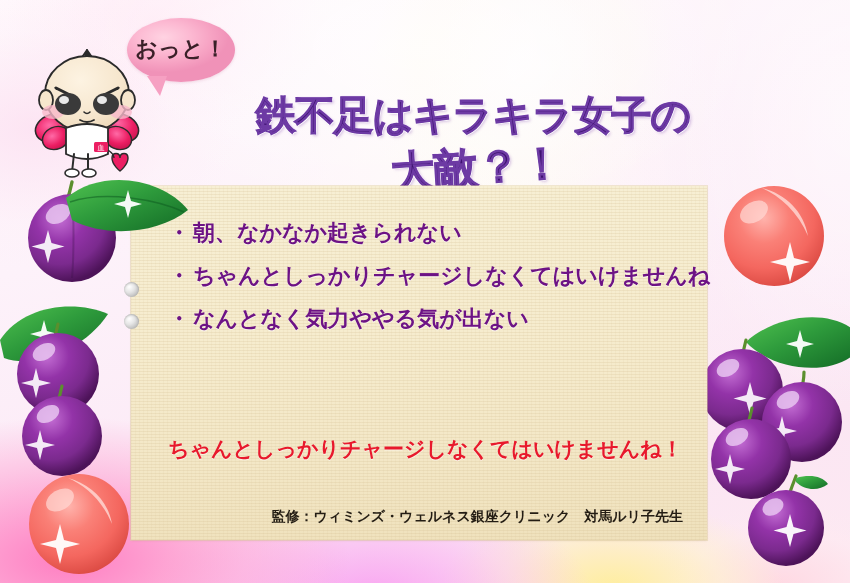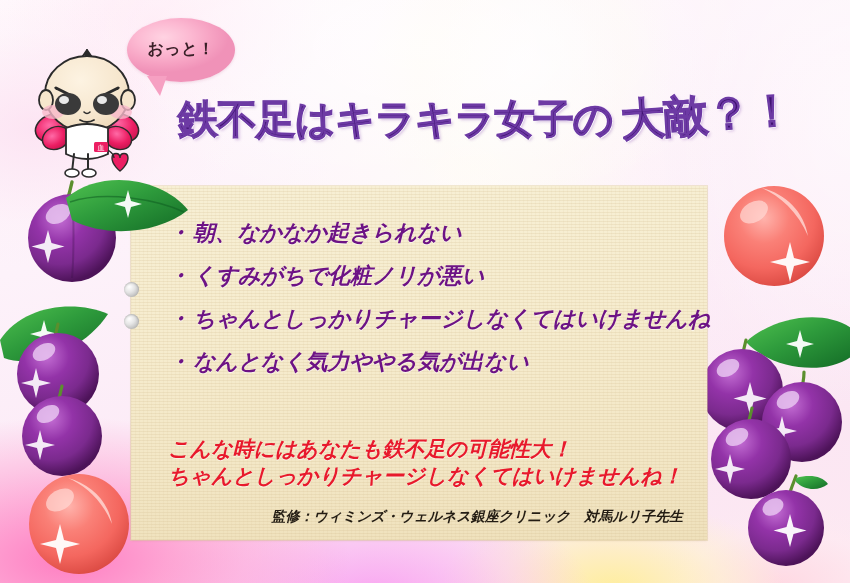--- a/index.html
+++ b/index.html
@@ -86,36 +86,37 @@
     border-left: 13px solid transparent;
     border-right: 7px solid transparent;
     border-top: 20px solid #f6a0c2;
   }
   .bubble-text {
     position: absolute;
     inset: 0;
     display: flex;
     align-items: center;
     justify-content: center;
-    font-size: 16px;
+    font-size: 22px;
     font-weight: 700;
     color: #3a2028;
     letter-spacing: 0.5px;
     padding-bottom: 2px;
   }
 
   
   .headline {
     position: absolute;
     left: 178px;
     top: 88px;
     width: 590px;
     height: 62px;
     display: flex;
     align-items: center;
+    flex-direction: column;
   }
   .headline-main, .headline-accent {
     font-weight: 900;
     color: #3f1271;
     white-space: nowrap;
     -webkit-text-stroke: 1.2px #6d3aa4;
     text-shadow:
        1px 1px 0 #ffffff,
       -1px 1px 0 #ffffff,
        1px -1px 0 #f3e6fb,
@@ -148,21 +149,20 @@
         rgba(255,255,255,0.0) 3px),
       repeating-linear-gradient(90deg,
         rgba(205,182,138,0.10) 0px,
         rgba(205,182,138,0.10) 1px,
         rgba(255,255,255,0) 1px,
         rgba(255,255,255,0) 4px),
       linear-gradient(178deg, #f7efd4 0%, #f6ecce 42%, #f3e7c6 76%, #efe1bc 100%);
     box-shadow:
       0 1px 2px rgba(150,120,70,0.12),
       0 0 0 1px rgba(226,208,165,0.45);
-    font-style: italic;
   }
   .card-hole {
     position: absolute;
     width: 15px;
     height: 15px;
     border-radius: 50%;
     background: radial-gradient(circle at 35% 32%, #ffffff 0%, #e4e4e4 40%, #b9b9b9 78%, #a3a3a3 100%);
     box-shadow: inset 0 1px 2px rgba(90,90,90,0.35);
   }
 
@@ -453,31 +453,27 @@
 
   <div class="card">
     <div class="card-hole" style="left:-7px; top:96px;"></div>
     <div class="card-hole" style="left:-7px; top:128px;"></div>
 
     <div class="list">
       <div class="list-item">
         <span class="bullet">・</span><span>朝、なかなか起きられない</span>
       </div>
       <div class="list-item">
-        <span class="bullet">・</span><span>くすみがちで化粧ノリが悪い</span>
-      </div>
-      <div class="list-item">
         <span class="bullet">・</span><span>ちゃんとしっかりチャージしなくてはいけませんね</span>
       </div>
       <div class="list-item">
         <span class="bullet">・</span><span>なんとなく気力ややる気が出ない</span>
       </div>
     </div>
 
     <div class="cta">
-      <div class="cta-line">こんな時にはあなたも鉄不足の可能性大！</div>
       <div class="cta-line">ちゃんとしっかりチャージしなくてはいけませんね！</div>
     </div>
 
     <div class="credit">監修：ウィミンズ・ウェルネス銀座クリニック　対馬ルリ子先生</div>
   </div>
 
 </div>
 
 </body></html>

